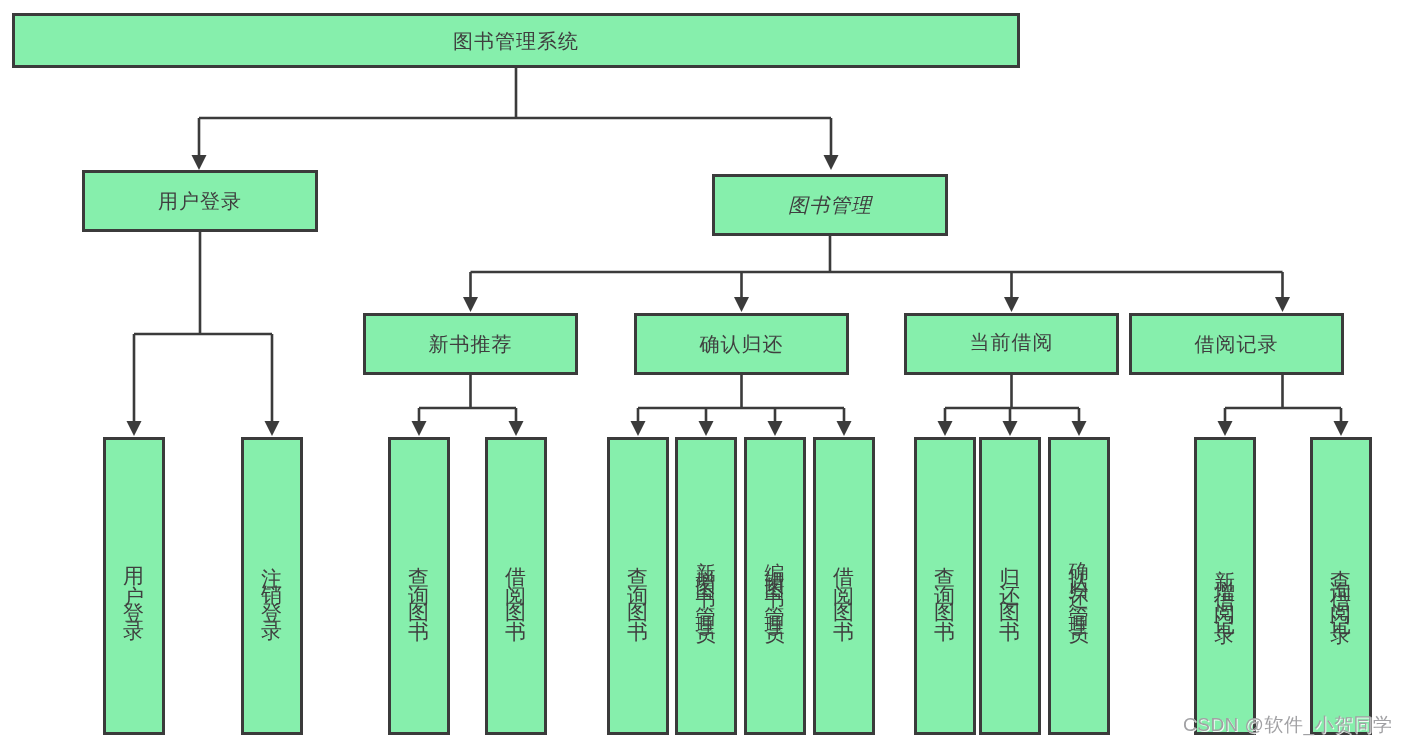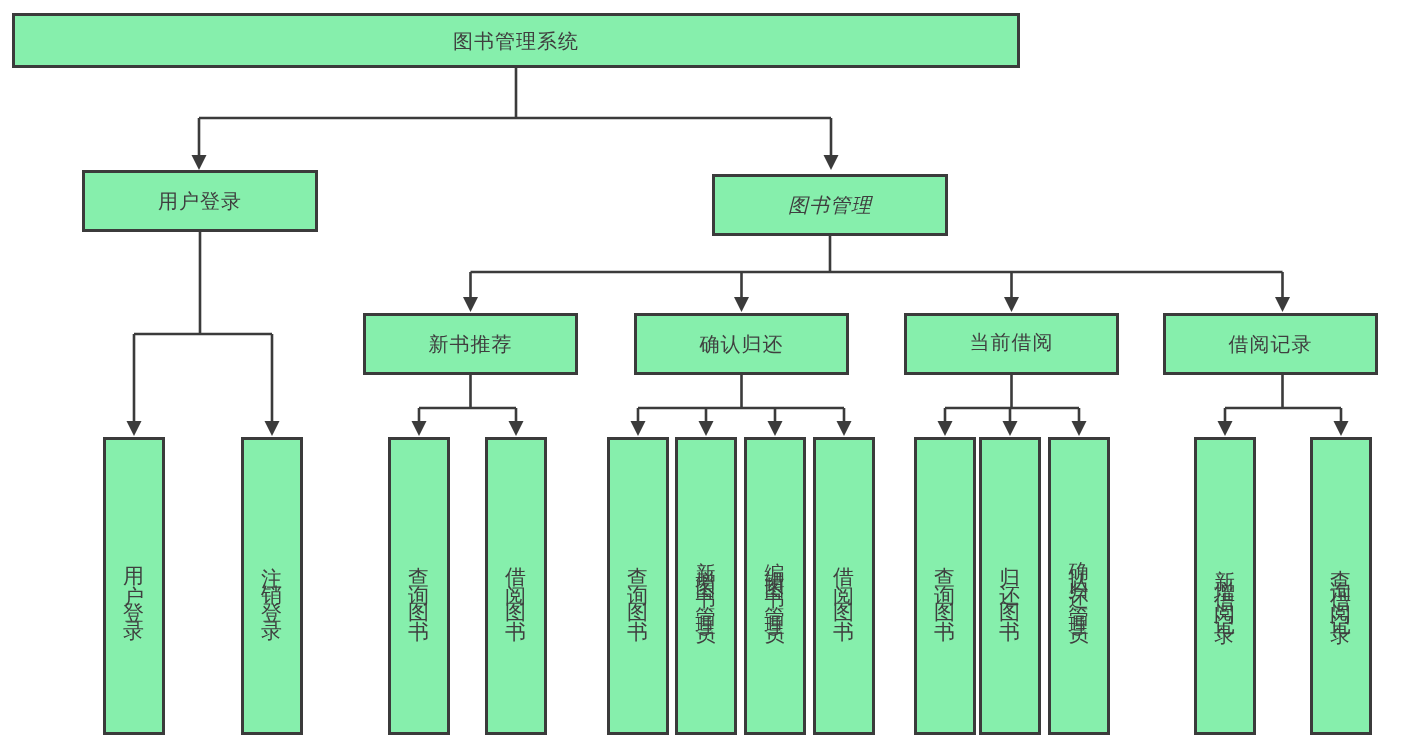--- a/index.html
+++ b/index.html
@@ -18,21 +18,21 @@
   .node{
     position:absolute; box-sizing:border-box; z-index:2;
     border:3px solid var(--line); background:#86efac;
     display:flex; align-items:center; justify-content:center;
     font-size:20px; letter-spacing:1px; line-height:1;
   }
   .root  {left:12px;  top:13px;  width:1008px; height:55px;}
   .lvl2a {left:82px;  top:170px; width:236px;  height:62px;}
   .lvl2b {left:712px; top:174px; width:236px;  height:62px;font-style:italic;}
   .lvl3  {top:313px; width:215px; height:62px;}
-  .l3a{left:363px;} .l3b{left:634px;} .l3c{left:904px;font-family:Liberation Mono, monospace;} .l3d{left:1163px;}
+  .l3a{left:363px;} .l3b{left:634px;} .l3c{left:904px;font-family:Liberation Mono, monospace;} .l3d{left:1129px;}
   .leaf{
     top:437px; width:62px; height:298px;
     writing-mode:vertical-rl; text-orientation:mixed;
     font-size:21px; letter-spacing:18px; line-height:1;
   }
   .ls6{letter-spacing:11px;}
   .ls9{letter-spacing:9px; font-size:20px;}
   .p103{left:103px;} .p241{left:241px;}
   .p388{left:388px;} .p485{left:485px;}
   .p607{left:607px;} .p675{left:675px;} .p744{left:744px;} .p813{left:813px;}
@@ -106,13 +106,14 @@
   <div class="node leaf ls9 p744">编辑图书（管理员）</div>
   <div class="node leaf p813">借阅图书</div>
 
   <div class="node leaf p914">查询图书</div>
   <div class="node leaf p979">归还图书</div>
   <div class="node leaf ls9 p1048">确认归还（管理员）</div>
 
   <div class="node leaf ls6 p1194">新增借阅记录</div>
   <div class="node leaf ls6 p1310">查询借阅记录</div>
 
+  <div class="watermark">CSDN @软件_小贺同学</div>
 </div>
 
 </body></html>

